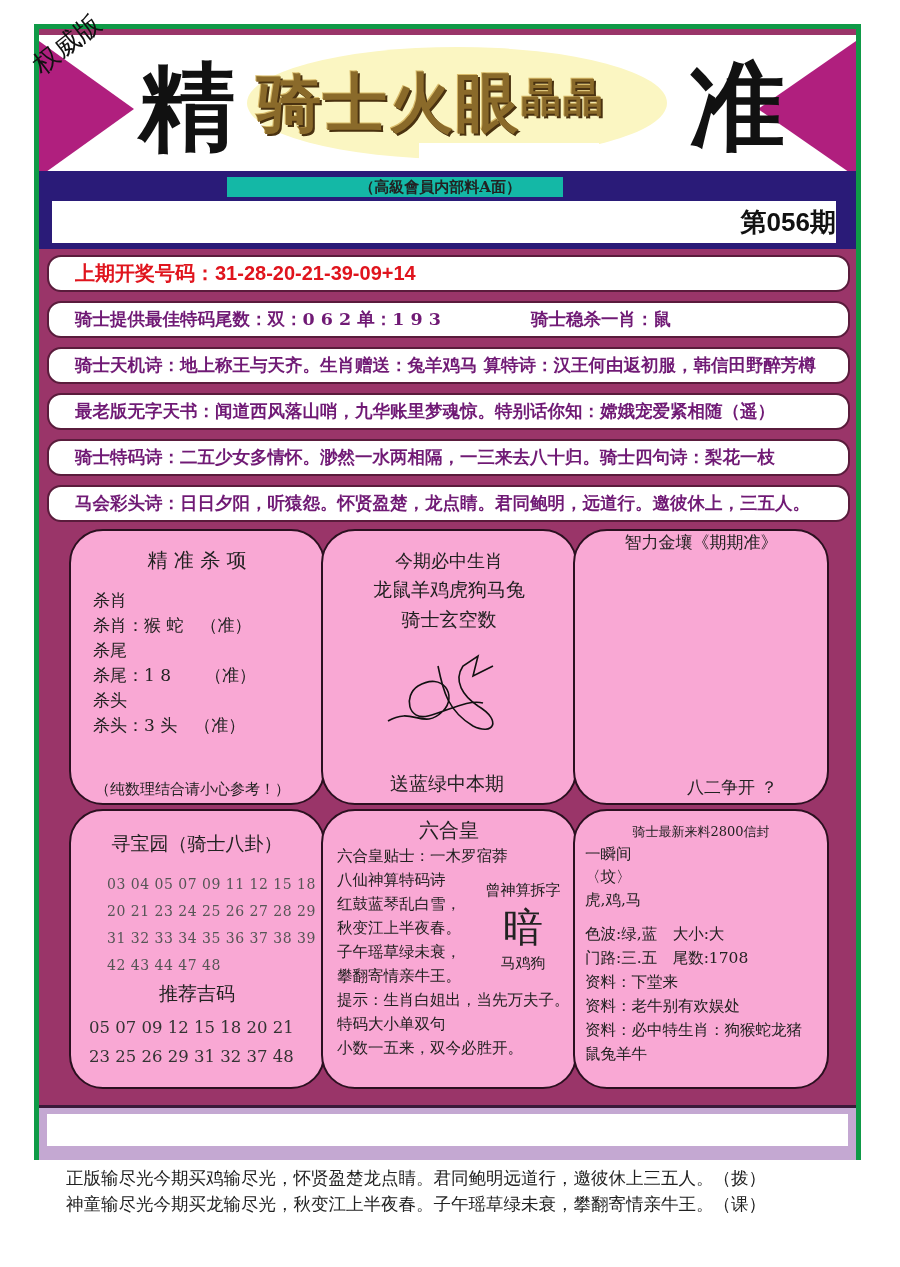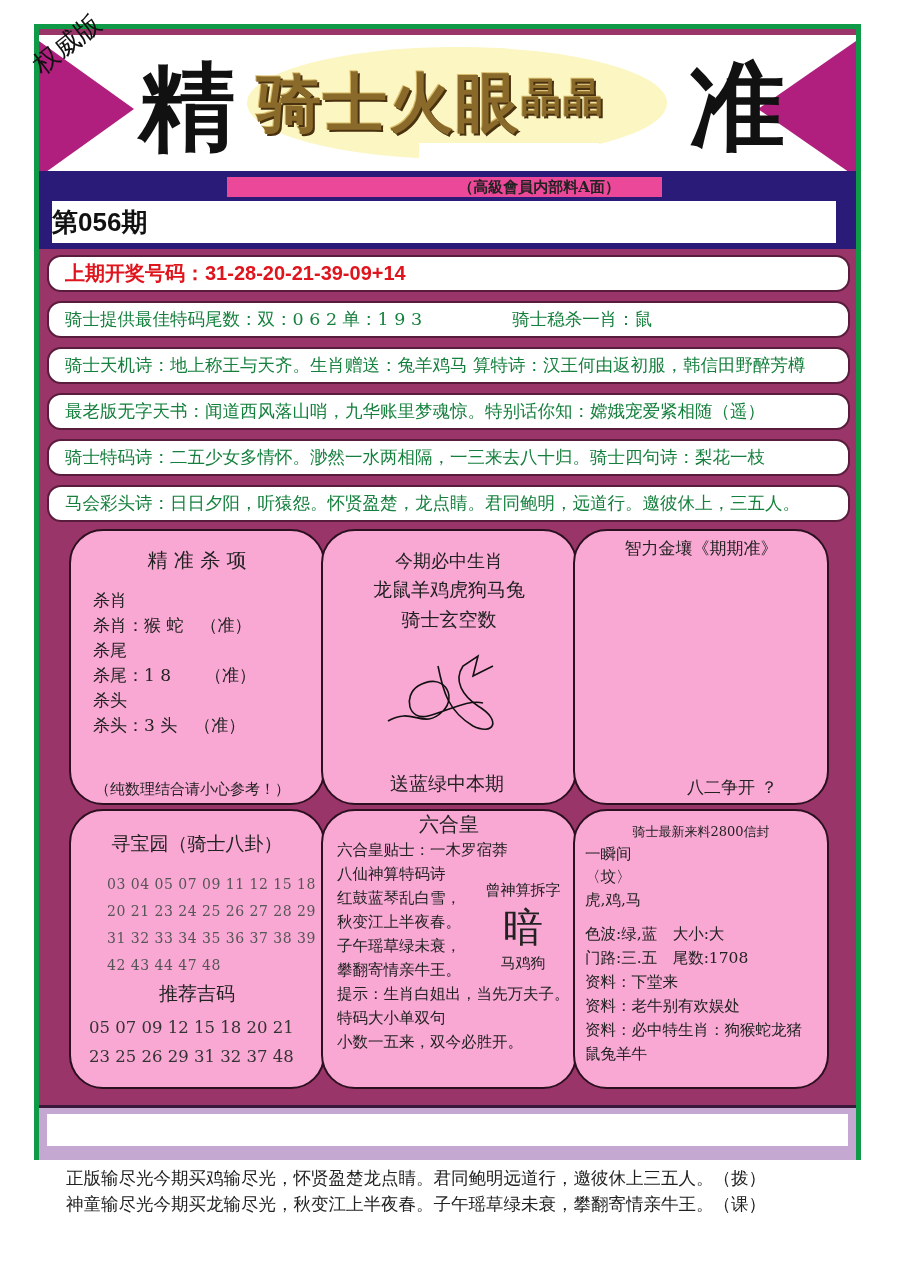--- a/index.html
+++ b/index.html
@@ -28,30 +28,30 @@
   .big-right { left: 650px; }
   .ellipse { position: absolute; left: 208px; top: 12px; width: 420px; height: 112px;
     background: #fbf6c2; border-radius: 50%; }
   .title { position: absolute; left: 218px; top: 36px; font-size: 64px; font-weight: bold;
     color: #8a6a2a; letter-spacing: 2px; text-shadow: 2px 2px 0 #4a3210, -1px -1px 0 #d8bb6a;
     font-family: "DejaVu Serif", serif; line-height: 1; white-space: nowrap; }
   .title .small { font-size: 40px; vertical-align: 14px; }
   .white-patch { position: absolute; left: 380px; top: 108px; width: 180px; height: 30px; background: #fff; }
 
   .navy { position: absolute; left: 0; top: 142px; width: 817px; height: 78px; background: #2a1b78; }
-  .subtitle-bar { position: absolute; left: 188px; top: 6px; width: 435px; height: 20px;
-    background: #ec4899; font-size: 15px; font-weight: bold; color: #222; text-align: right;
+  .subtitle-bar { position: absolute; left: 188px; top: 6px; width: 336px; height: 20px;
+    background: #14b8a6; font-size: 15px; font-weight: bold; color: #222; text-align: right;
     padding-right: 42px; line-height: 20px; }
   .issue-bar { position: absolute; left: 13px; top: 30px; width: 784px; height: 42px; background: #fff;
-    font-size: 26px; font-weight: bold; text-align: left; line-height: 42px; color: #111;
+    font-size: 26px; font-weight: bold; text-align: right; line-height: 42px; color: #111;
     font-family: "Liberation Sans", sans-serif; }
 
   .row { position: absolute; left: 8px; width: 803px; height: 37px; background: #fff;
     border-radius: 14px; border: 2px solid #5a1c3c; font-size: 17.5px; line-height: 33px;
-    padding-left: 16px; white-space: nowrap; overflow: hidden; color: #15803d; }
+    padding-left: 26px; white-space: nowrap; overflow: hidden; color: #701a75; font-weight: bold; }
   .row.red { color: #e0141d; font-weight: bold; font-size: 20px; 
     font-family: "Liberation Sans", sans-serif; }
   .row .gap { display: inline-block; width: 90px; }
 
   .card { position: absolute; background: #f9a8d4; border: 2px solid #2b1020; border-radius: 34px; overflow: hidden; }
   .c-title { text-align: center; font-size: 19px; color: #222; }
   .line { font-size: 17px; line-height: 25px; color: #222; white-space: nowrap; }
 
   .footer-lav { position: absolute; left: 0; top: 1076px; width: 817px; height: 55px; background: #c4a8d2;
     border-top: 3px solid #3a1a3a; }
@@ -122,41 +122,41 @@
     <div class="c-title" style="margin-top:4px; font-size:19px;">龙鼠羊鸡虎狗马兔</div>
     <div class="c-title" style="margin-top:4px; font-size:19px;">骑士玄空数</div>
     <svg style="position:absolute; left:60px; top:120px;" width="140" height="90" viewBox="0 0 140 90">
       <path d="M5,70 C30,55 40,80 60,60 C75,45 60,20 35,35 C20,45 25,70 45,65 C65,60 85,48 100,52" fill="none" stroke="#111" stroke-width="1.6"></path>
       <path d="M55,15 C60,40 65,60 90,75 C110,85 120,70 95,55 C80,45 70,30 80,15 L95,5 L90,25 L110,15" fill="none" stroke="#111" stroke-width="1.6"></path>
     </svg>
     <div class="c-title" style="position:absolute; left:0; right:4px; top:240px; font-size:19px;">送蓝绿中本期</div>
   </div>
 
   <div class="card" style="left:534px; top:500px; width:256px; height:276px;">
-    <div class="c-title" style="margin-top:6px; font-size:17px;">智力金壤《期期准》</div>
+    <div class="c-title" style="font-size:17px;">智力金壤《期期准》</div>
     <div class="line" style="position:absolute; left:112px; top:244px; font-size:17px;">八二争开 ？</div>
   </div>
 
   <div class="card" style="left:30px; top:780px; width:256px; height:280px;">
     <div class="c-title" style="margin-top:20px; font-size:19px;">寻宝园（骑士八卦）</div>
     <div class="num-grid" style="padding-left:36px; margin-top:14px;">
       <div>03 04 05 07 09 11 12 15 18</div>
       <div>20 21 23 24 25 26 27 28 29</div>
       <div>31 32 33 34 35 36 37 38 39</div>
       <div>42 43 44 47 48</div>
     </div>
     <div class="c-title" style="font-size:19px; margin-top:2px;">推荐吉码</div>
     <div class="num-grid2" style="padding-left:18px; margin-top:6px;">
       <div>05 07 09 12 15 18 20 21</div>
       <div>23 25 26 29 31 32 37 48</div>
     </div>
   </div>
 
   <div class="card" style="left:282px; top:780px; width:256px; height:280px;">
-    <div class="c-title" style="font-size:20px;">六合皇</div>
+    <div class="c-title" style="margin-top:6px; font-size:20px;">六合皇</div>
     <div style="padding-left:14px; font-size:15.5px; line-height:24px;">
       <div>六合皇贴士：一木罗宿莽</div>
       <div>八仙神算特码诗</div>
       <div>红鼓蓝琴乱白雪，</div>
       <div>秋变江上半夜春。</div>
       <div>子午瑶草绿未衰，</div>
       <div>攀翻寄情亲牛王。</div>
       <div style="white-space:nowrap;">提示：生肖白姐出，当先万夫子。</div>
       <div>特码大小单双句</div>
       <div>小数一五来，双今必胜开。</div>

